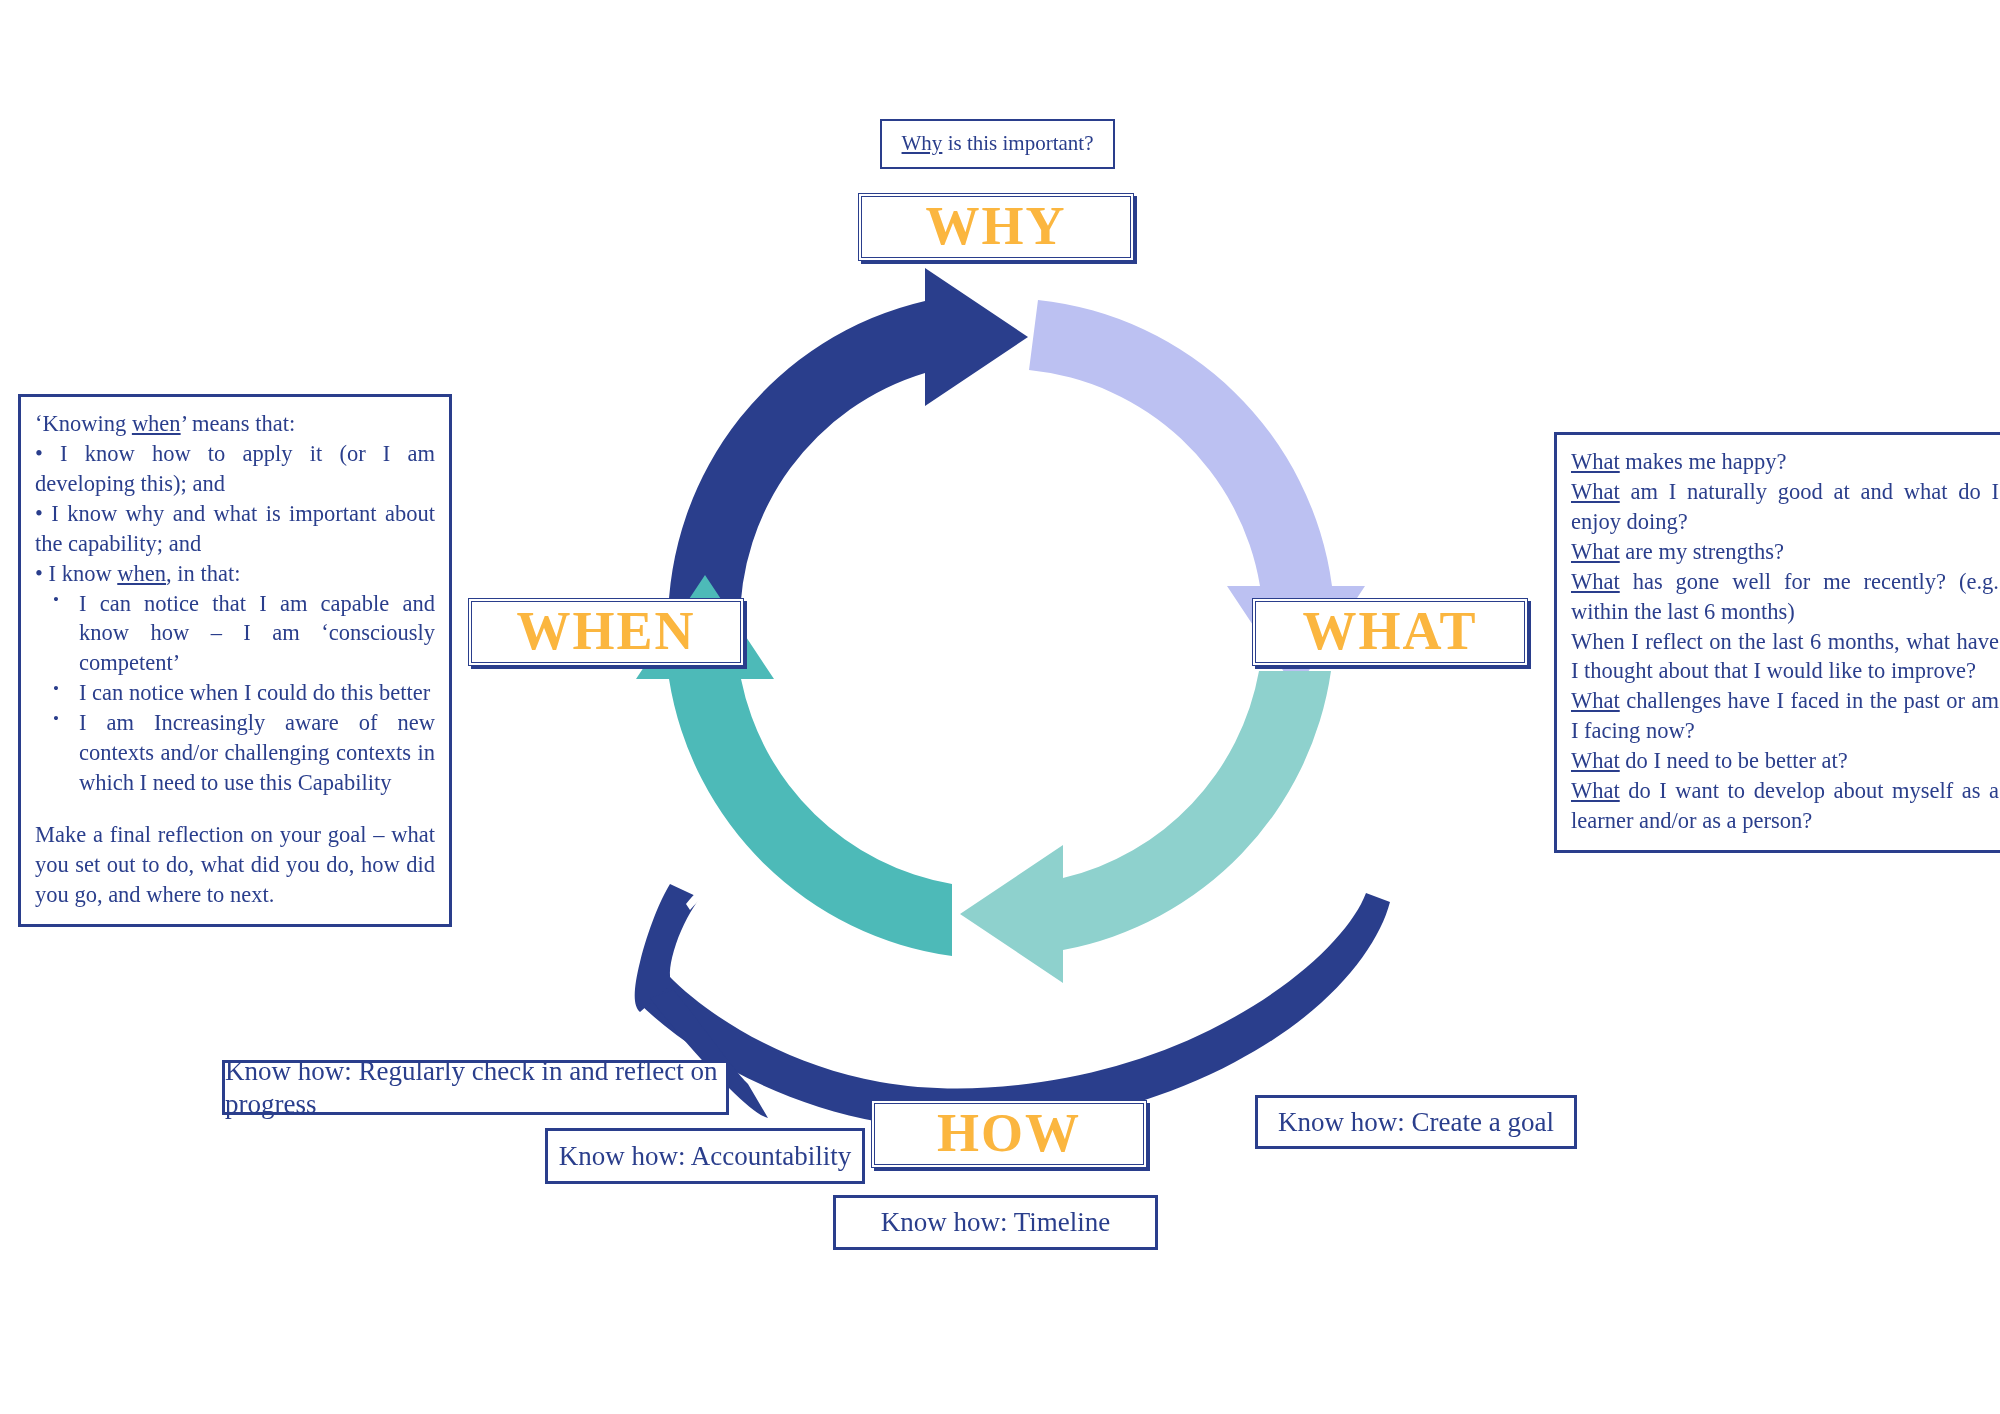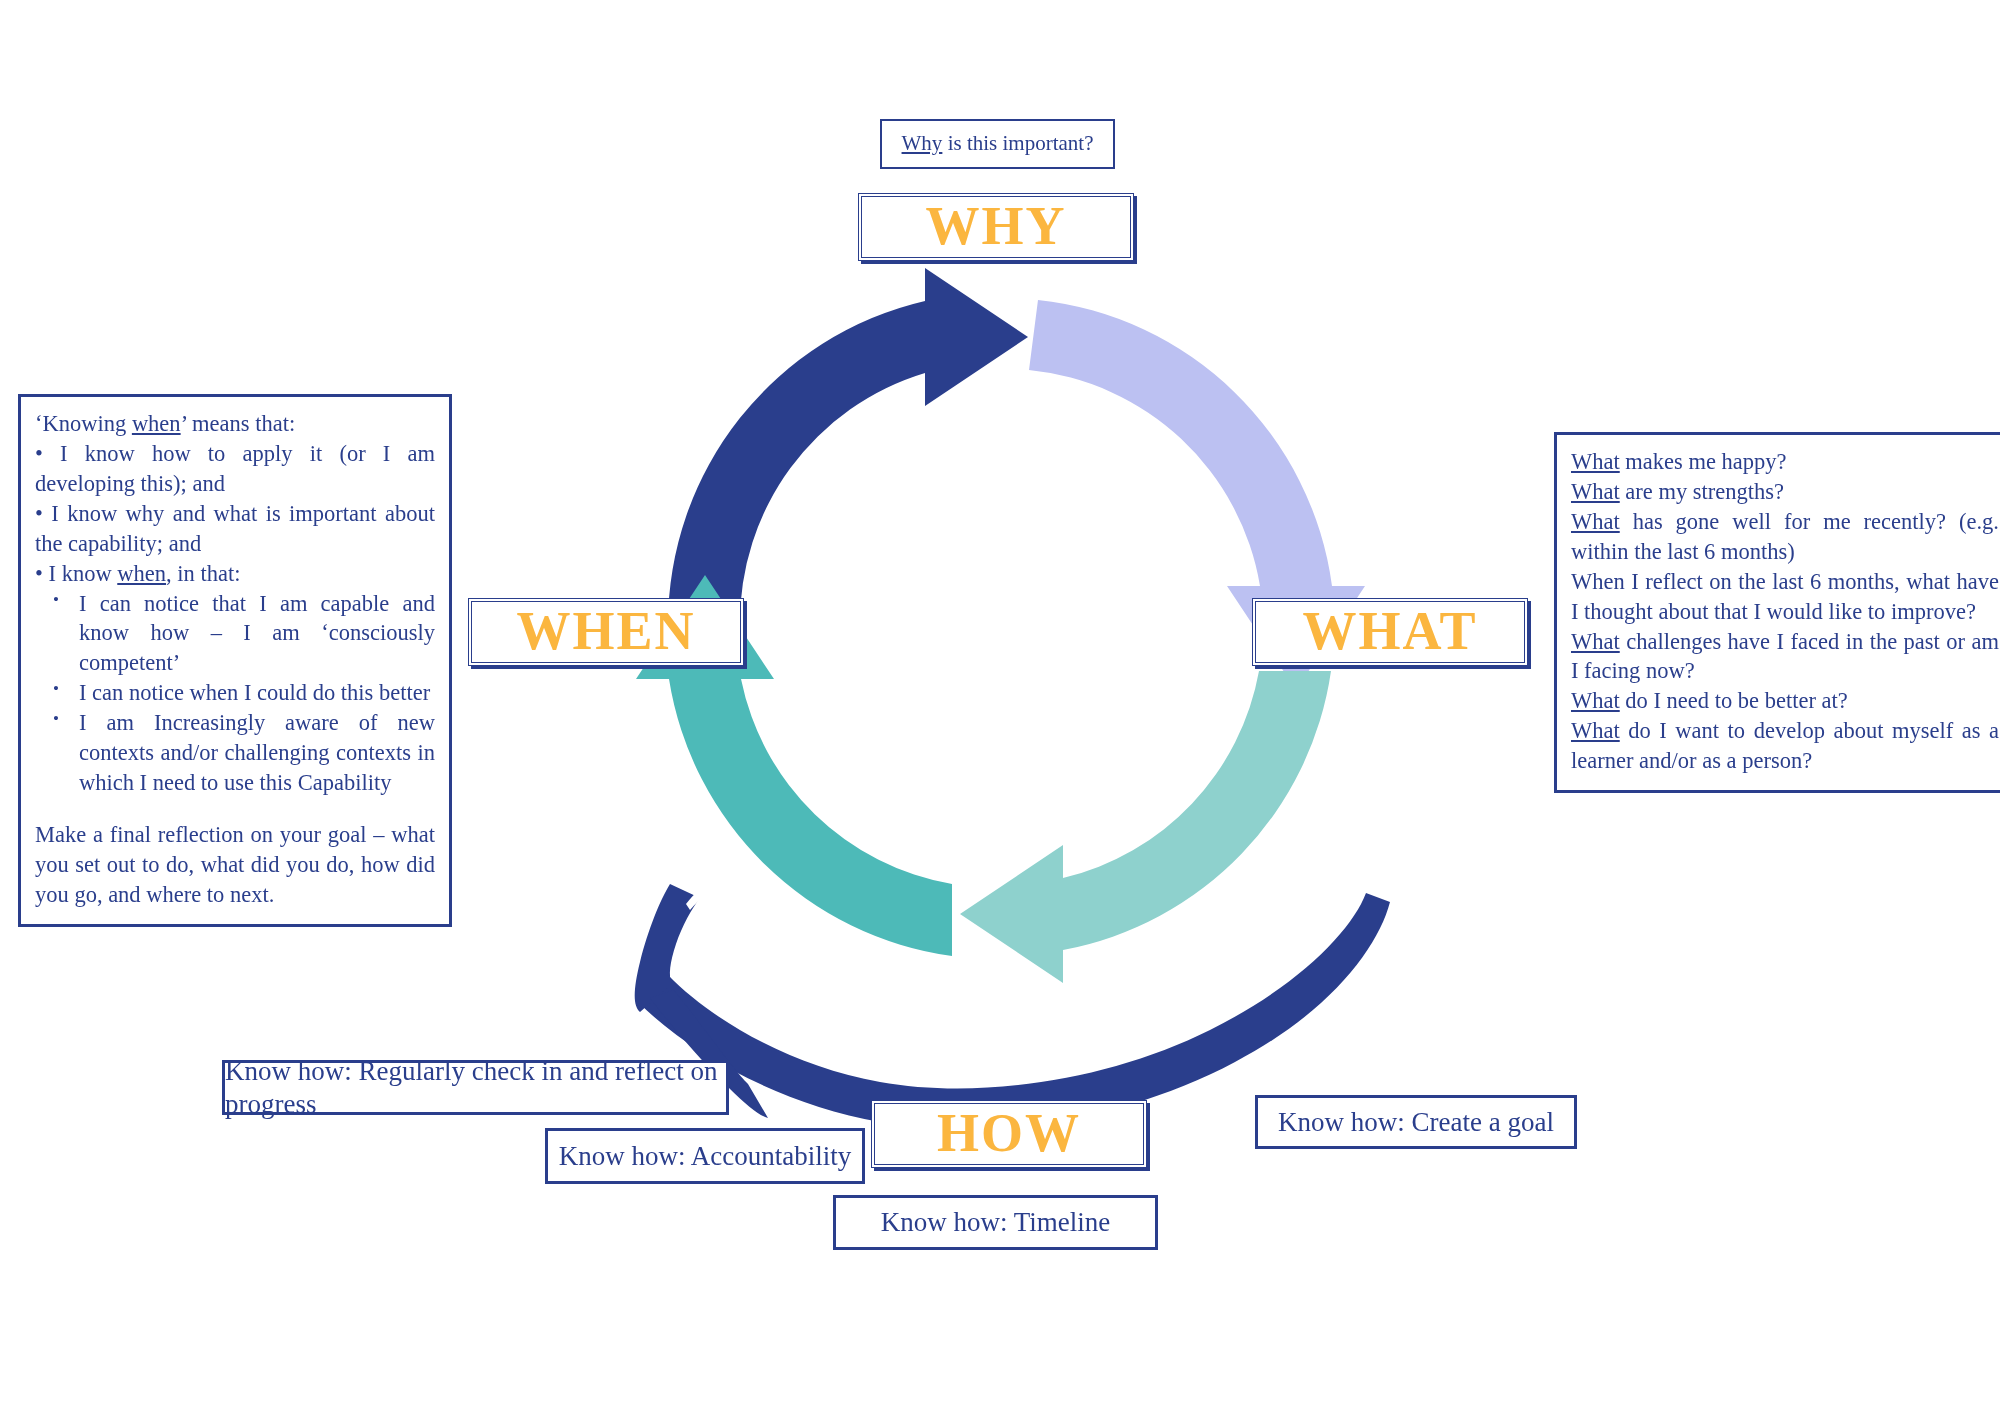--- a/index.html
+++ b/index.html
@@ -221,20 +221,21 @@
       <li>I can notice that I am capable and know how – I am ‘consciously competent’</li>
       <li>I can notice when I could do this better</li>
       <li>I am Increasingly aware of new contexts and/or challenging contexts in which I need to use this Capability</li>
     </ul>
     <div class="gap"></div>
     <p>Make a final reflection on your goal – what you set out to do, what did you do, how did you go, and where to next.</p>
   </div>
 
   <div class="panel panel-what">
     <p><span class="u">What</span><span> makes me happy?</span></p>
+    <p><span class="u">What</span><span> am I naturally good at and what do I enjoy doing?</span></p>
     <p><span class="u">What</span><span> are my strengths?</span></p>
     <p><span class="u">What</span><span> has gone well for me recently? (e.g. within the last 6 months)</span></p>
     <p><span class="u"></span><span>When I reflect on the last 6 months, what have I thought about that I would like to improve?</span></p>
     <p><span class="u">What</span><span> challenges have I faced in the past or am I facing now?</span></p>
     <p><span class="u">What</span><span> do I need to be better at?</span></p>
     <p><span class="u">What</span><span> do I want to develop about myself as a learner and/or as a person?</span></p>
   </div>
 
   <div class="box kh kh-reflect">
       <span>Know how: Regularly check in and reflect on progress</span>

